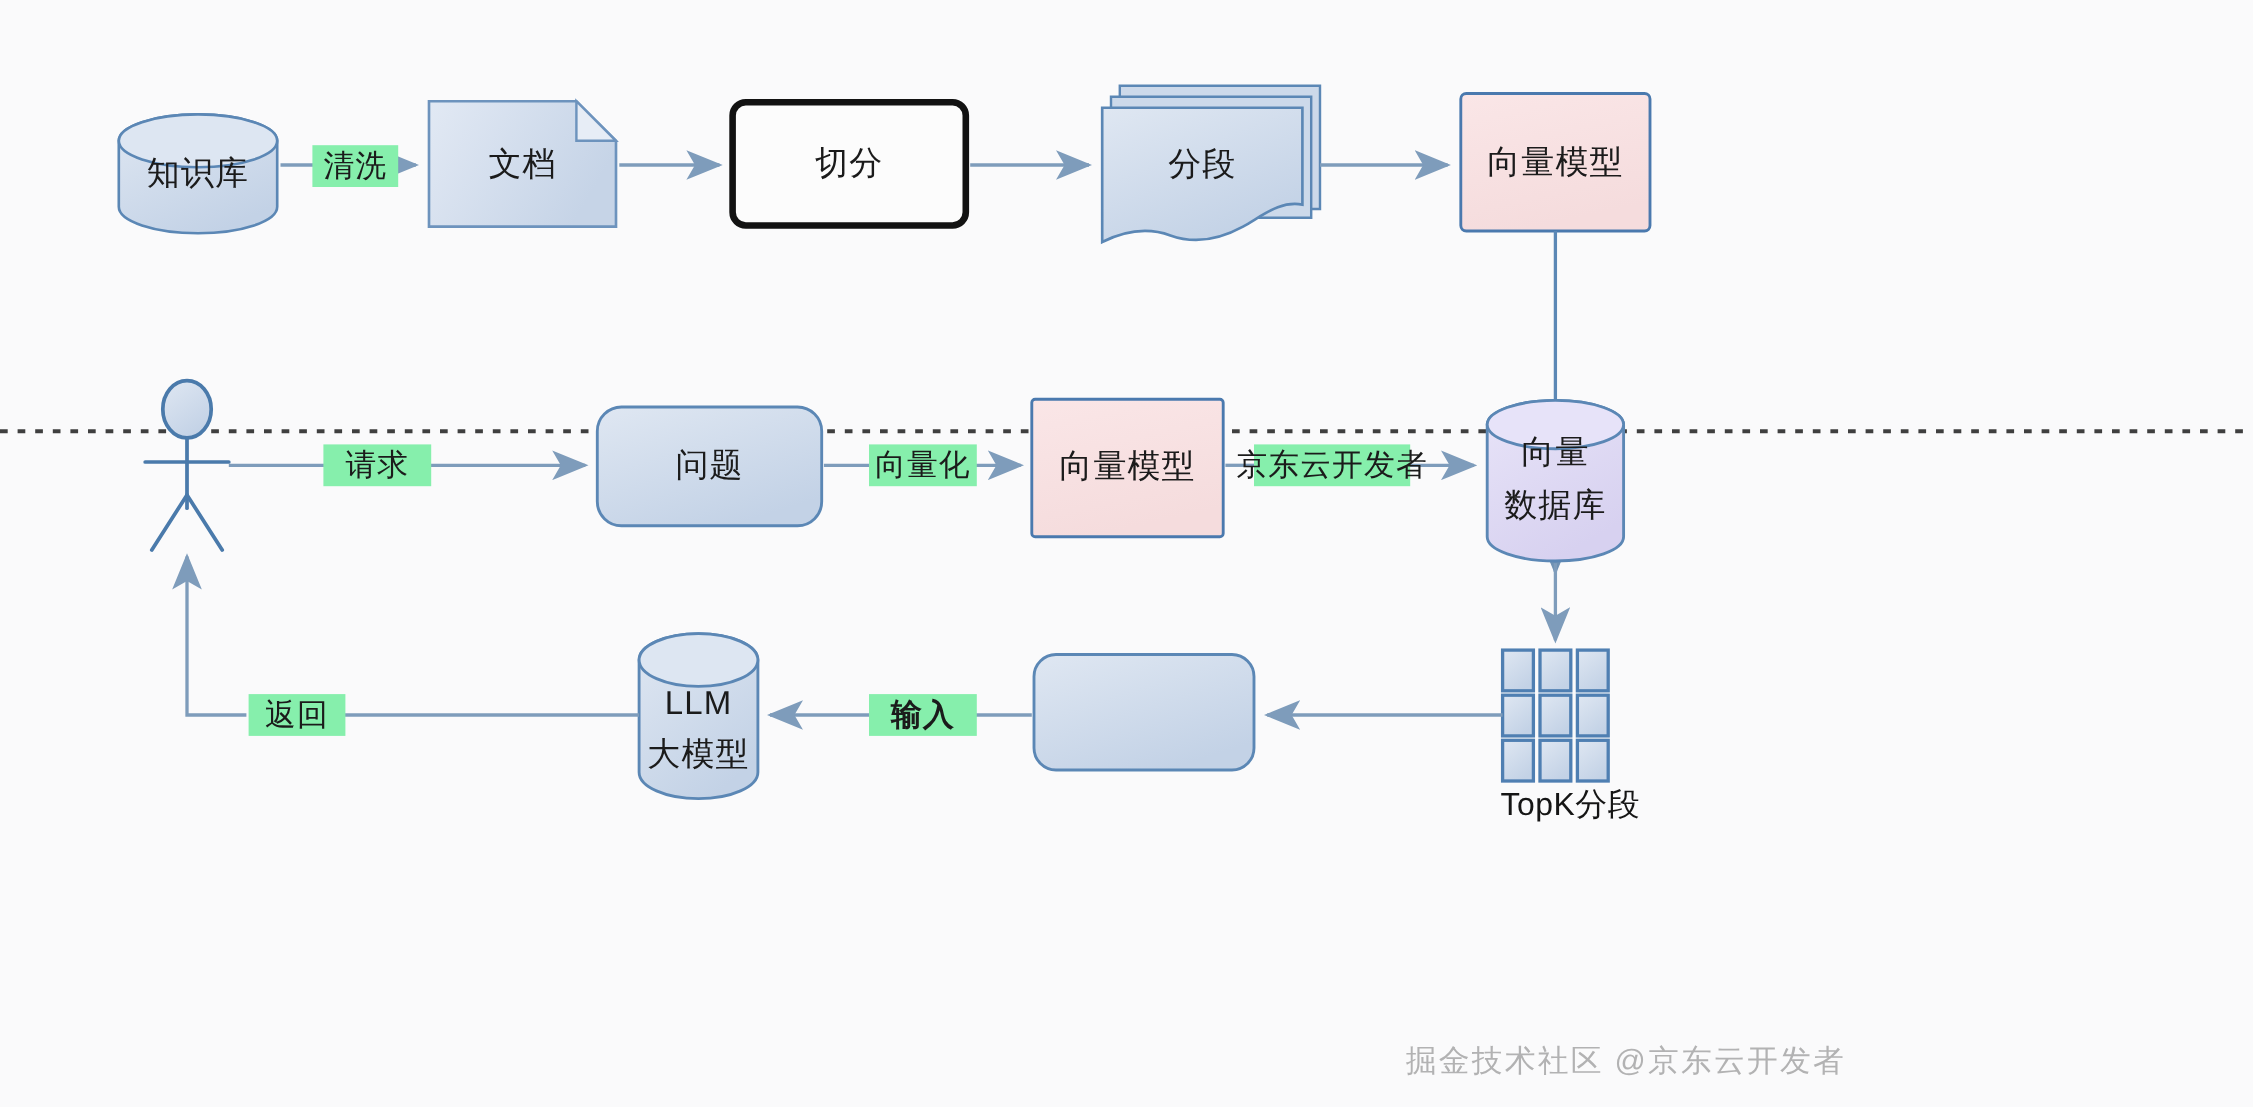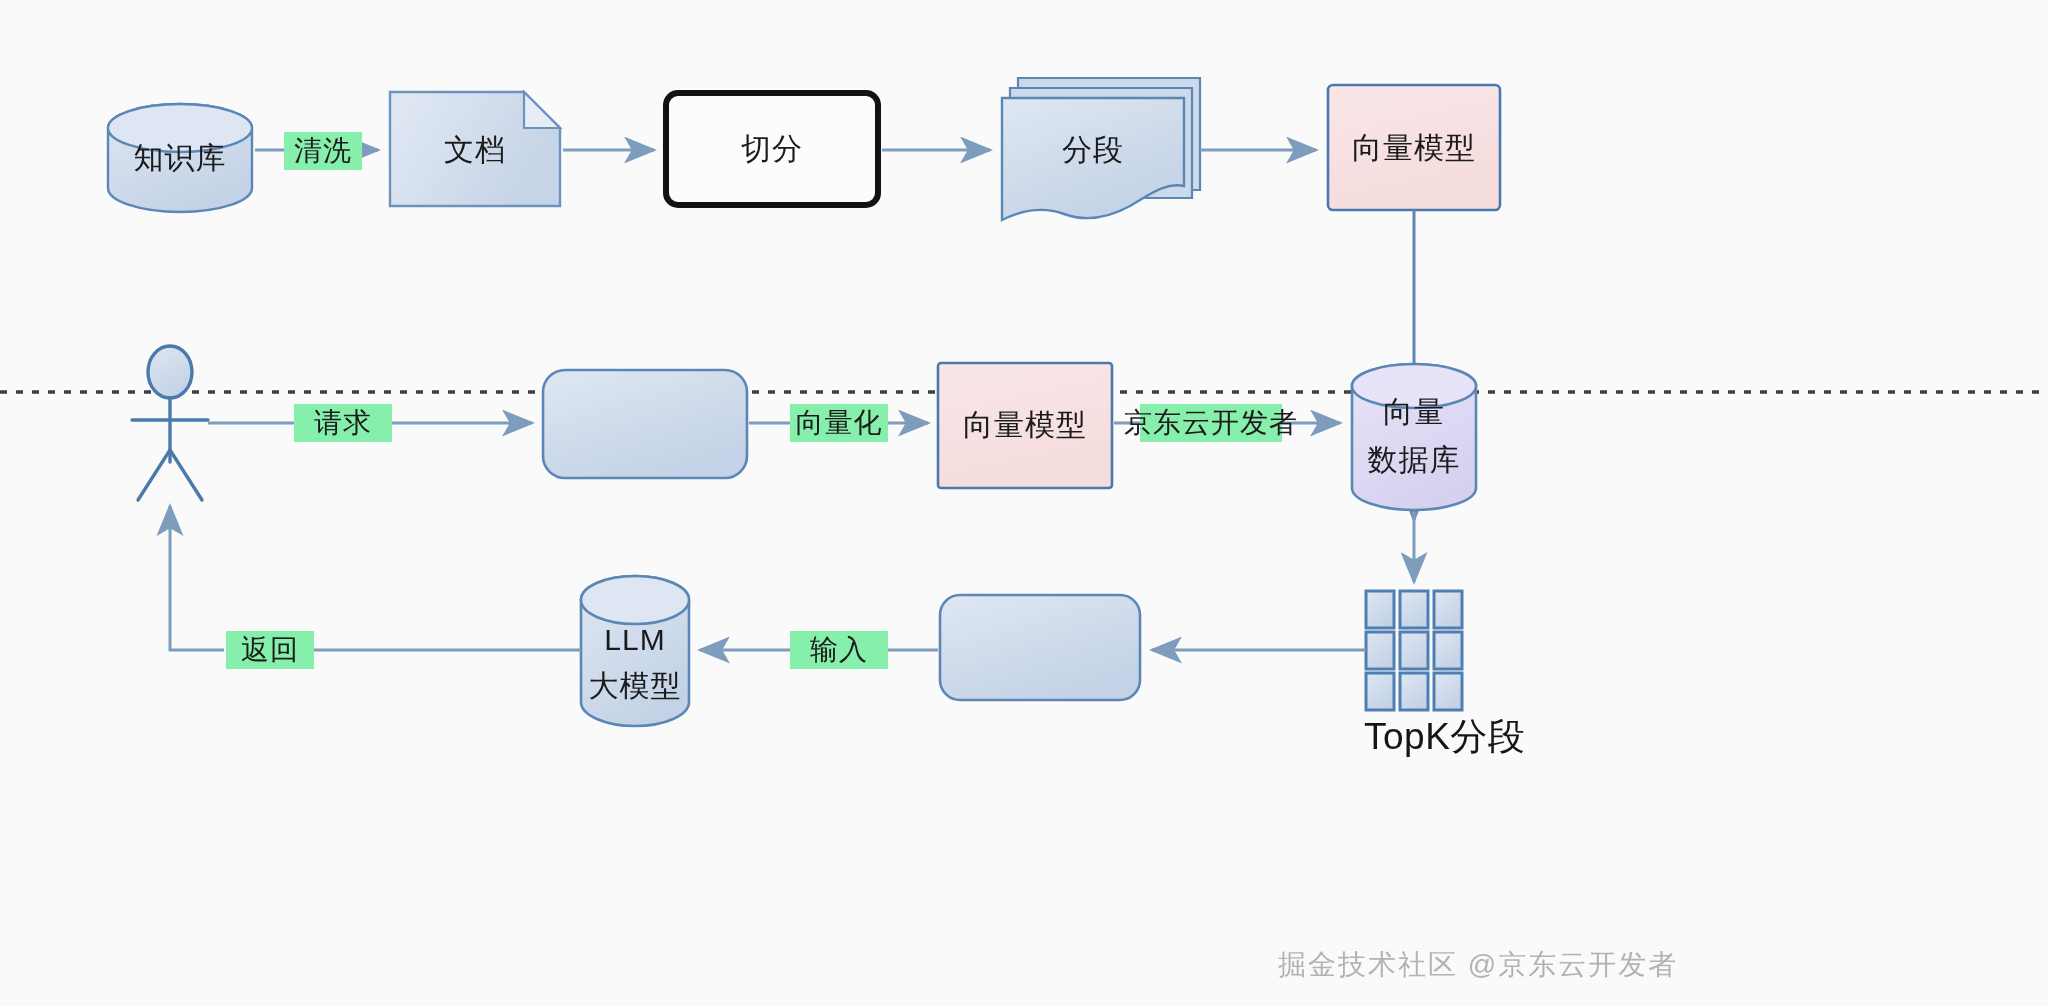--- a/index.html
+++ b/index.html
@@ -43,21 +43,21 @@
     justify-content: center;
     color: #1b1b1b;
     font-size: 28px;
     letter-spacing: 1px;
     background: #86efac;
     padding: 0 6px;
     white-space: nowrap;
   }
   .grid-caption {
     position: absolute;
-    font-size: 37px;
+    font-size: 29px;
     color: #151515;
     letter-spacing: 0.5px;
     white-space: nowrap;
   }
   .watermark {
     position: absolute;
     font-size: 28px;
     color: #9b9b9b;
     opacity: 0.75;
     letter-spacing: 2px;
@@ -208,37 +208,38 @@
   <div class="node-label" style="left:666px; top:117px; width:212px; height:64px;">切分</div>
 
   <div class="node-label" style="left:390px; top:118px; width:170px; height:64px;">文档</div>
 
   <div class="node-label" style="left:1002px; top:118px; width:182px; height:64px;">分段</div>
 
   <div class="node-label" style="left:1328px; top:116px; width:172px; height:64px;">向量模型</div>
 
   <div class="edge-label" style="left:284px; top:132px; width:66px; height:38px;">清洗</div>
 
+  <div class="node-label" style="left:543px; top:392px; width:204px; height:64px;">问题</div>
 
   <div class="node-label" style="left:938px; top:393px; width:174px; height:64px;">向量模型</div>
 
   <div class="node-label" style="left:1352px; top:392px; width:124px; height:40px;">向量</div>
   <div class="node-label" style="left:1344px; top:440px; width:140px; height:40px;">数据库</div>
 
 
   <div class="node-label" style="left:581px; top:620px; width:108px; height:40px;text-align:center;">LLM</div>
   <div class="node-label" style="left:575px; top:666px; width:120px; height:40px;">大模型</div>
 
   <div class="edge-label" style="left:294px; top:404px; width:86px; height:38px;">请求</div>
 
   <div class="edge-label" style="left:790px; top:404px; width:86px; height:38px;">向量化</div>
 
   <div class="edge-label" style="left:1140px; top:404px; width:130px; height:38px;">京东云开发者</div>
 
-  <div class="edge-label" style="left:790px; top:631px; width:86px; height:38px;">输入</div>
+  <div class="edge-label" style="left:790px; top:631px; width:86px; height:38px;font-weight:bold;">输入</div>
 
   <div class="edge-label" style="left:226px; top:631px; width:76px; height:38px;">返回</div>
 
   <div class="grid-caption" style="left:1364px; top:712px;">TopK分段</div>
 
   <div class="watermark" style="left:1278px; top:946px;">掘金技术社区 @京东云开发者</div>
 
 </div>
 
 </body></html>

